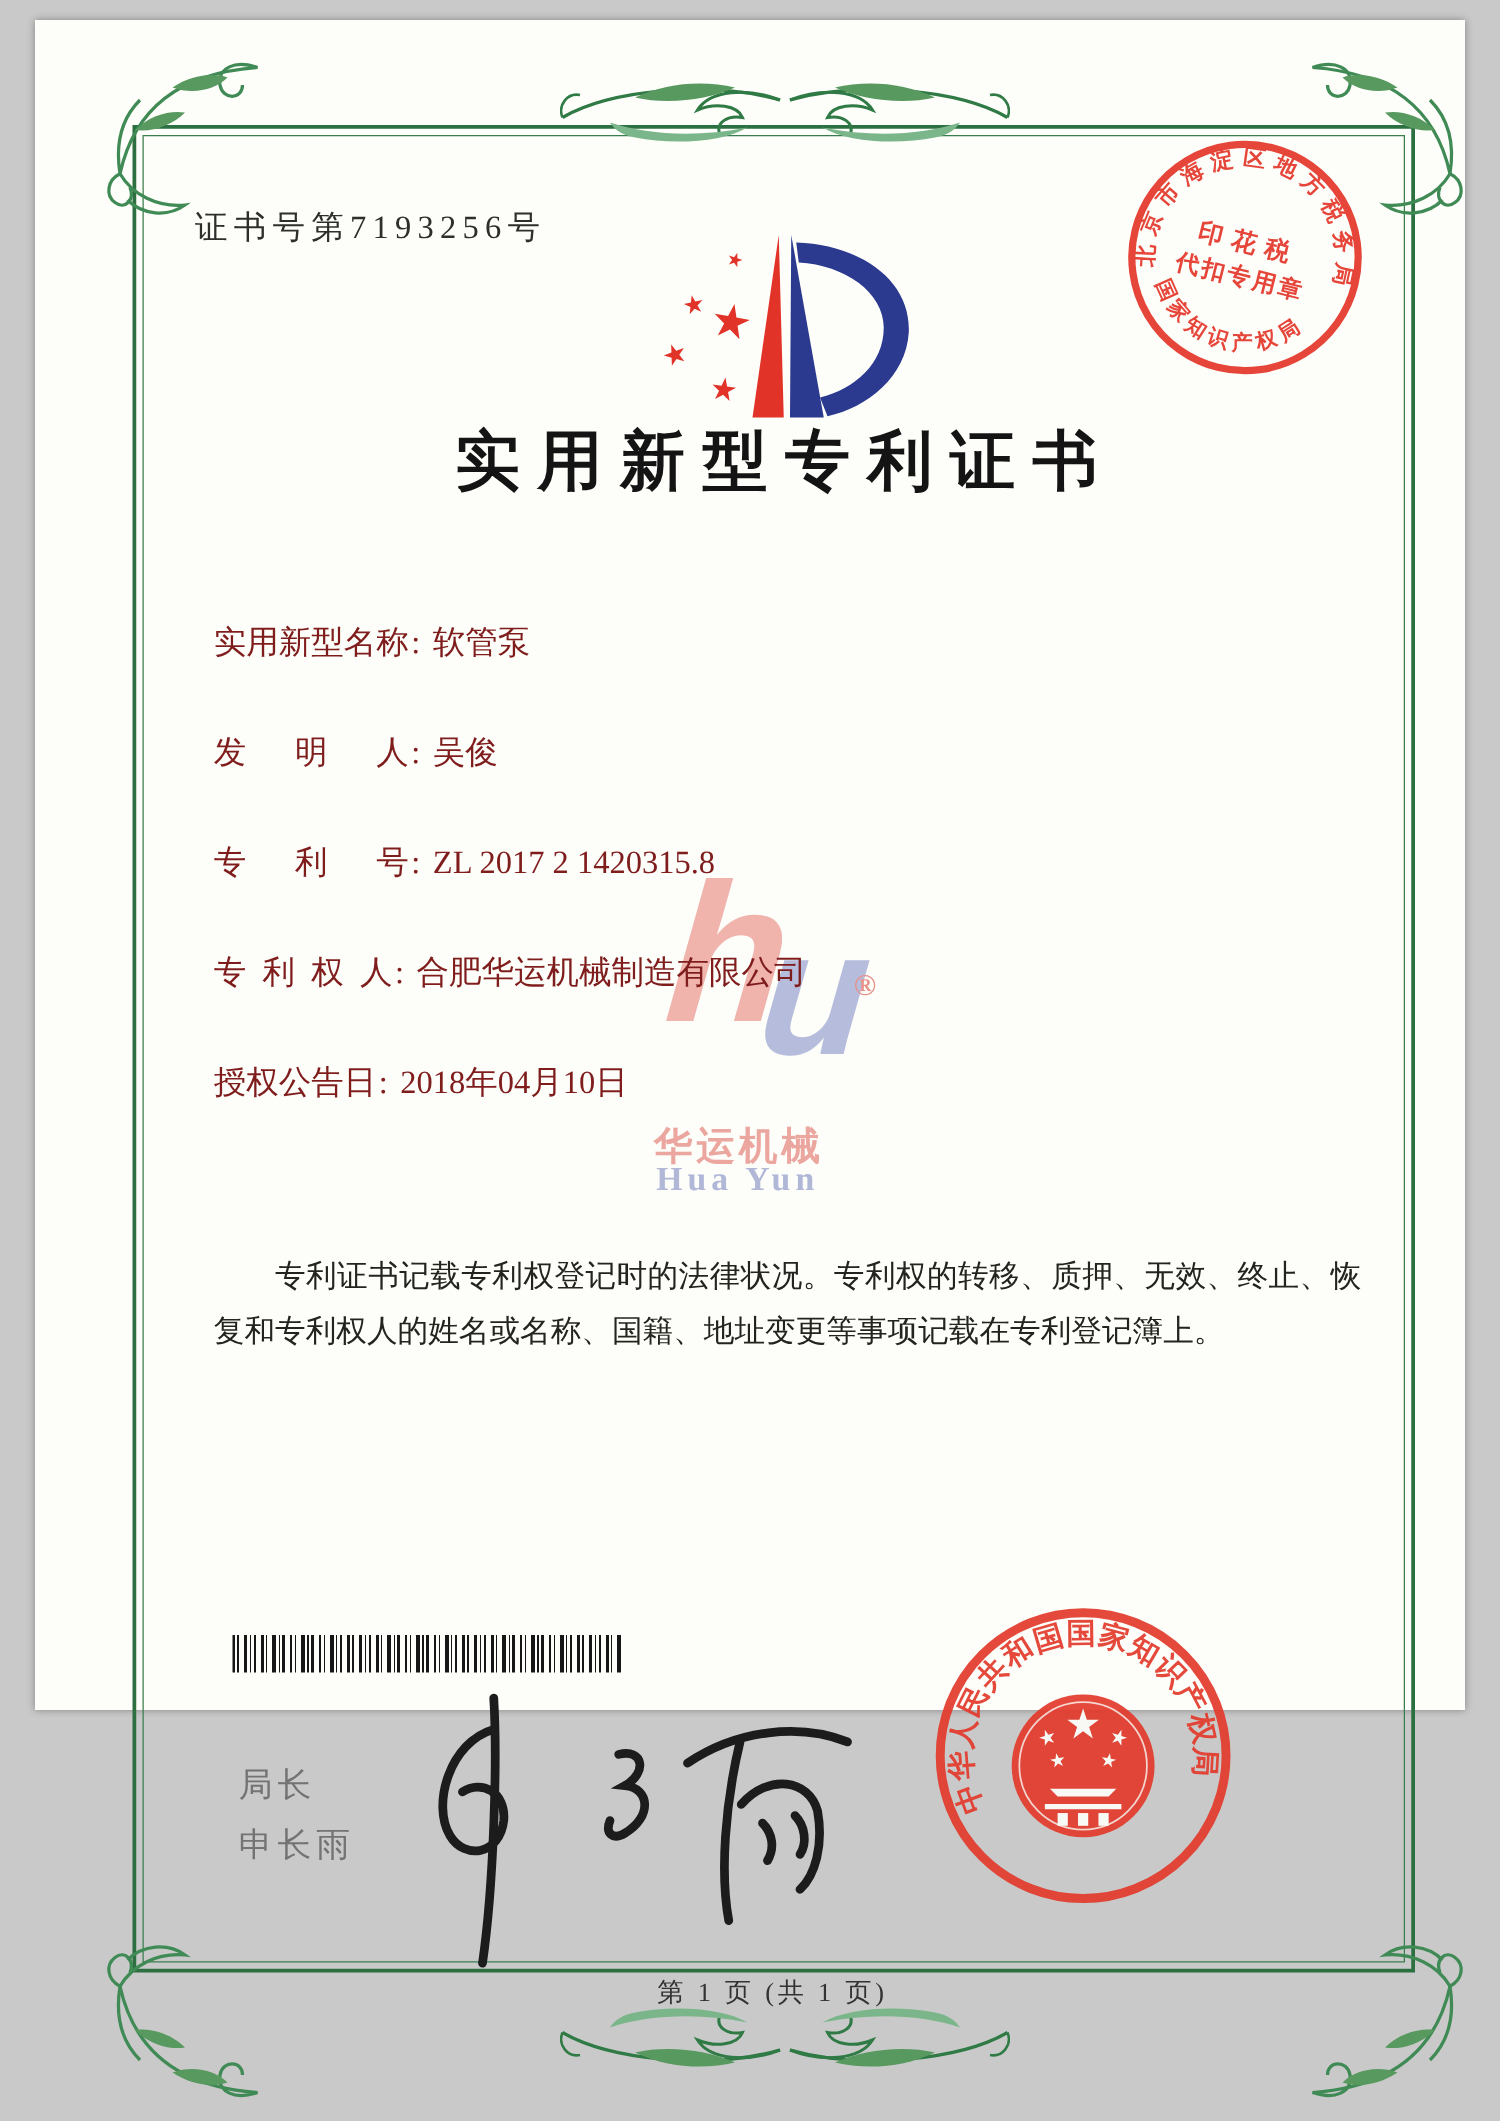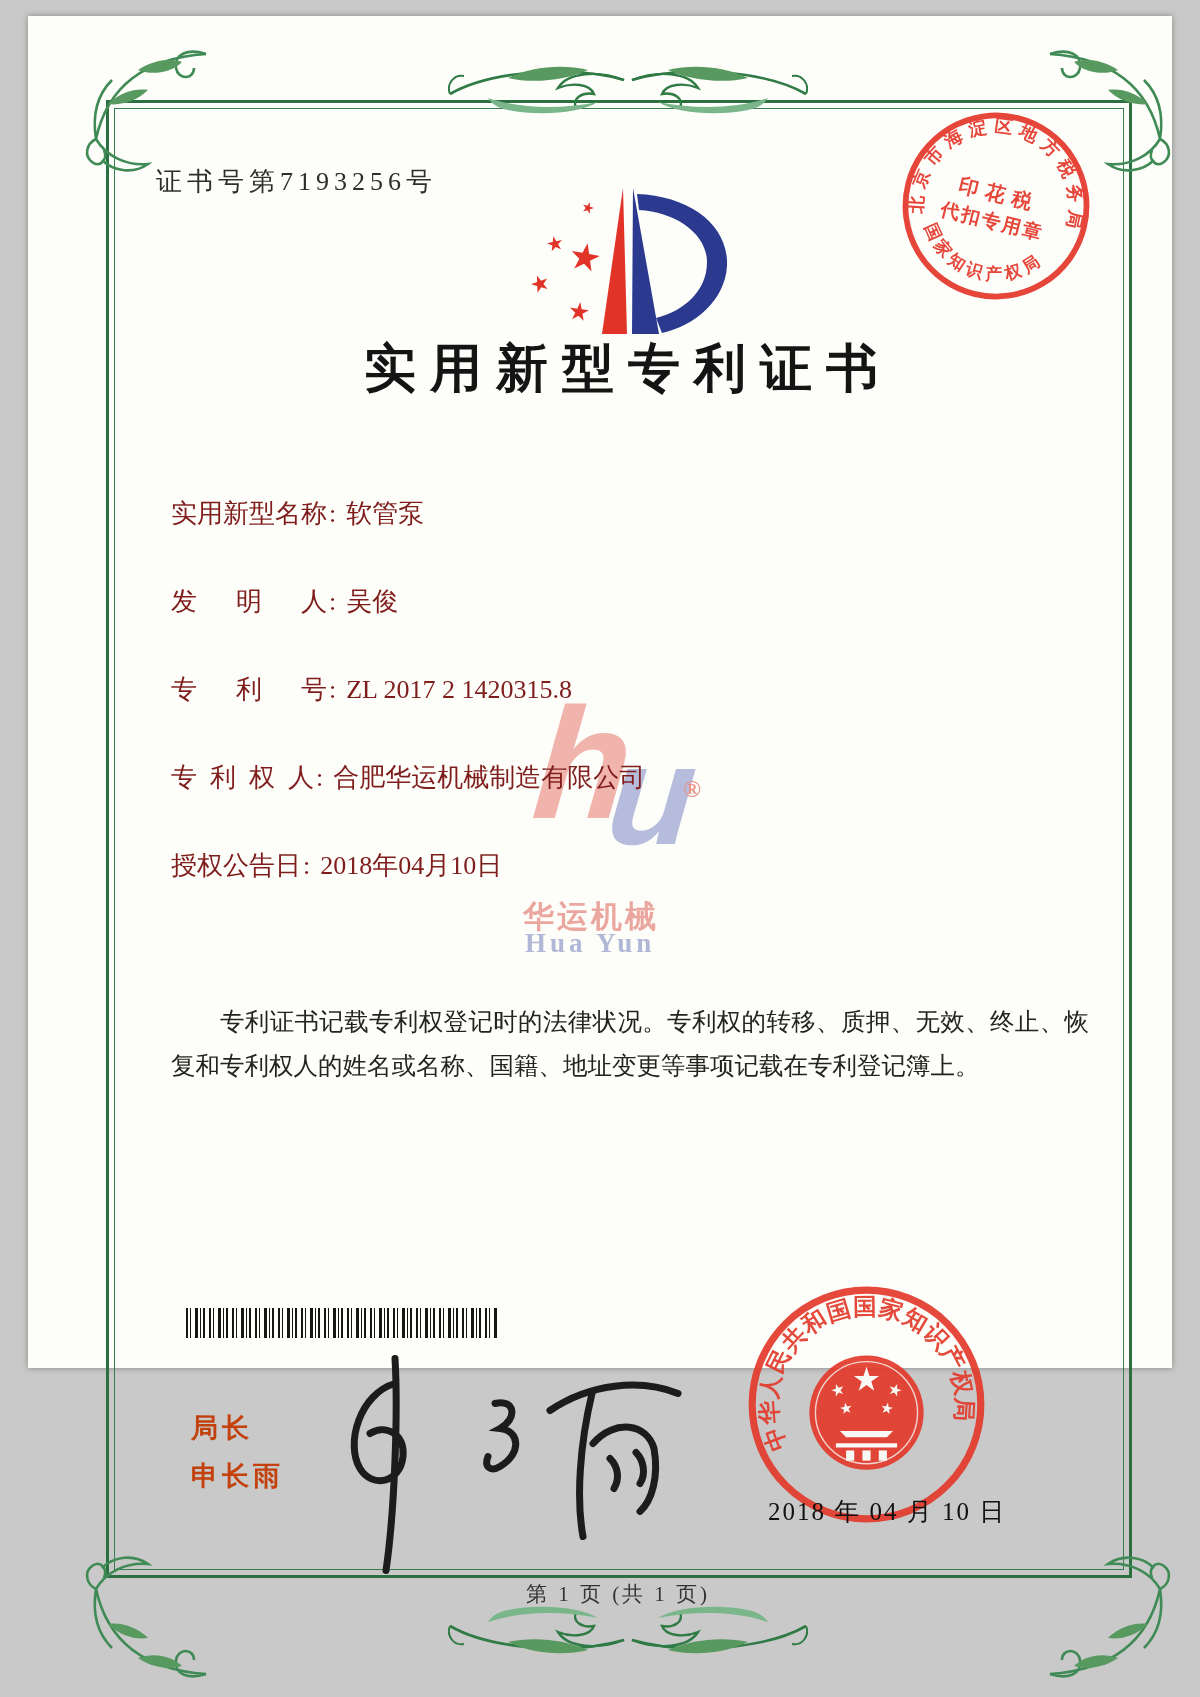--- a/index.html
+++ b/index.html
@@ -17,21 +17,21 @@
   .logo{position:absolute;left:498px;top:170px;z-index:2;}
   .fields{position:absolute;left:143px;top:480px;z-index:2;}
   .field-row{height:32px;margin-bottom:56px;font-size:26px;color:#7f1d1d;white-space:nowrap;}
   .field-row .colon{margin:0 10px 0 2px;}
   .paras{position:absolute;left:143px;top:984px;width:918px;z-index:2;}
   .paras p{margin:0;text-indent:2em;font-size:24.5px;line-height:44px;color:#24241f;text-align:justify;}
   .barcode{position:absolute;left:158px;top:1292px;width:312px;height:30px;z-index:2;
     background:repeating-linear-gradient(90deg,#161616 0 2px,#fdfdf9 2px 4px,#161616 4px 5px,#fdfdf9 5px 9px,
     #161616 9px 12px,#fdfdf9 12px 14px,#161616 14px 15px,#fdfdf9 15px 17px,#161616 17px 19px,#fdfdf9 19px 23px);}
   .signer{position:absolute;left:163px;top:1388px;z-index:2;font-family:"Liberation Sans",sans-serif;
-          font-size:27px;line-height:48px;color:#c2410c;letter-spacing:4px;font-weight:bold;}
+          font-size:27px;line-height:48px;color:#737373;letter-spacing:4px;}
   .signature{position:absolute;left:272px;top:1330px;z-index:3;}
   .seal{position:absolute;left:716px;top:1266px;z-index:3;opacity:.92;}
   .seal-date{position:absolute;left:740px;top:1479px;width:250px;font-size:25px;letter-spacing:2px;
              color:#111;z-index:4;white-space:nowrap;}
   .footer{position:absolute;left:0;top:1564px;width:1180px;text-align:center;font-size:21px;letter-spacing:3px;color:#333;z-index:2;}
   .watermark{position:absolute;left:495px;top:668px;width:220px;height:260px;z-index:1;}
   .wm-h{position:absolute;left:12px;top:0;font-family:"Liberation Sans",sans-serif;font-style:italic;font-weight:bold;
         font-size:158px;line-height:158px;color:#f0b4ad;transform:skewX(-5deg);}
   .wm-u{position:absolute;left:86px;top:40px;font-family:"Liberation Sans",sans-serif;font-style:italic;font-weight:bold;
         font-size:142px;line-height:142px;color:#b6bcdc;transform:skewX(-5deg);}
@@ -226,18 +226,17 @@
           <use href="#star" transform="translate(100,124) scale(6) rotate(-10)"></use>
           <use href="#star" transform="translate(140,124) scale(6) rotate(10)"></use>
           <path d="M94,146 L146,146 L140,152 L100,152 Z"></path>
           <path d="M90,158 L150,158 L150,162 L90,162 Z"></path>
           <rect x="100" y="165" width="8" height="10"></rect>
           <rect x="116" y="165" width="8" height="10"></rect>
           <rect x="132" y="165" width="8" height="10"></rect>
         </g>
       </g>
     </svg>
-    <div class="seal-date">2018 年 04 月 10 日</div>
 
     <div class="footer">第 1 页 (共 1 页)</div>
 
   </div>
 </div>
 
 </body></html>

